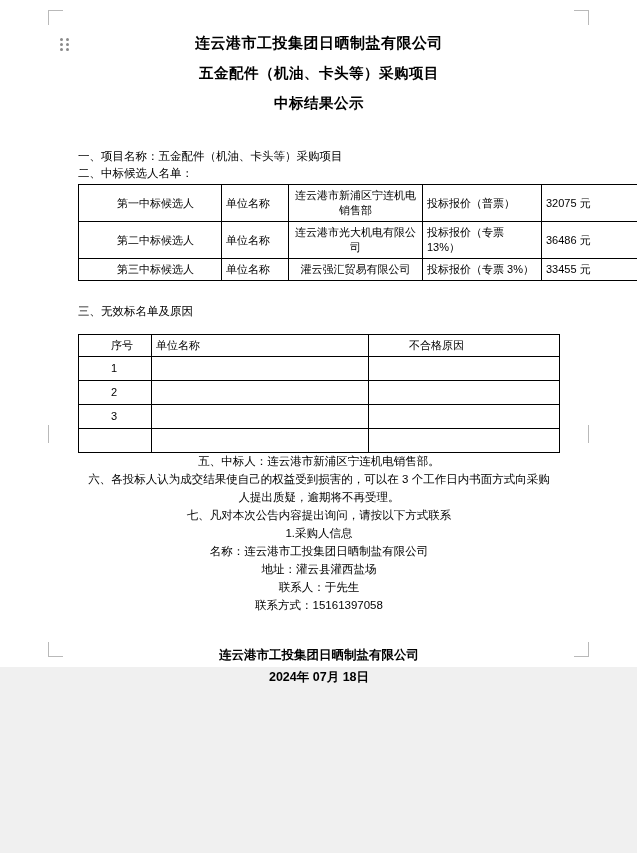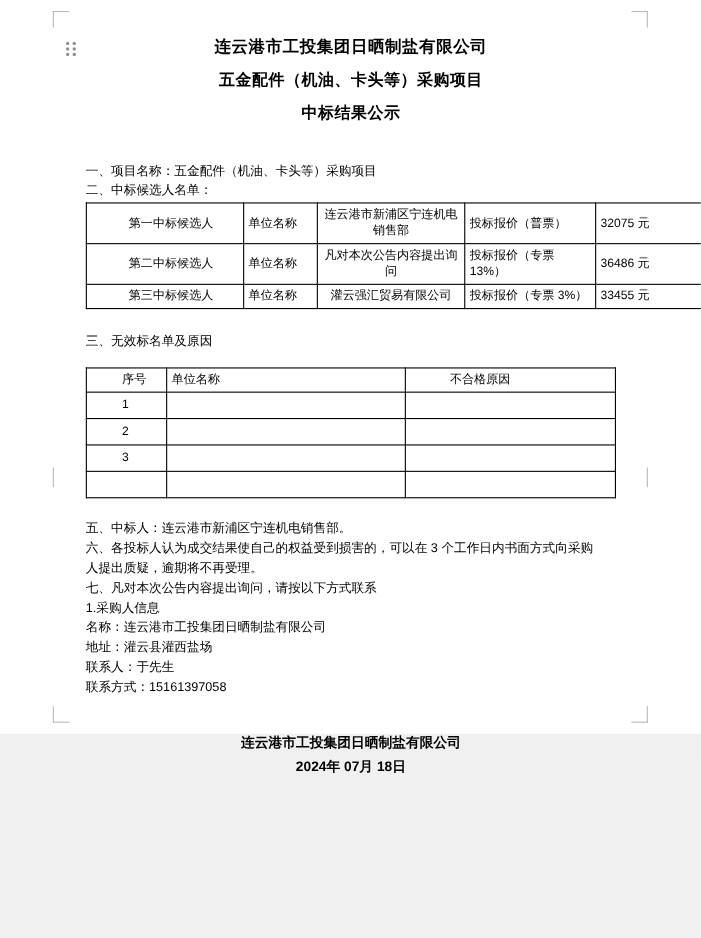--- a/index.html
+++ b/index.html
@@ -108,21 +108,21 @@
   .spacer-1 { height: 22px; }
   .spacer-2 { height: 12px; }
 
   .invalid-table { margin-top: 4px; }
   .invalid-table td.n1 { width: 36px; padding-left: 32px; }
   .invalid-table td.n2 { width: 208px; }
   .invalid-table td.n3 { width: auto; padding-left: 40px; }
   .invalid-table td.empty { height: 17px; }
 
   .tail {
-    margin-top: 20px;
+    text-align: center;
   }
   .tail .para { margin-bottom: 1px; }
 
   .signature {
     margin-top: 30px;
     text-align: center;
     font-size: 12.5px;
     font-weight: bold;
     line-height: 22px;
     color: #000;
@@ -165,21 +165,21 @@
         <tr>
           <td class="c1">第一中标候选人</td>
           <td class="c2">单位名称</td>
           <td class="c3">连云港市新浦区宁连机电销售部</td>
           <td class="c4">投标报价（普票）</td>
           <td class="c5">32075 元</td>
         </tr>
         <tr>
           <td class="c1">第二中标候选人</td>
           <td class="c2">单位名称</td>
-          <td class="c3">凡对本次公告内容提出询问</td>
+          <td class="c3">连云港市光大机电有限公司</td>
           <td class="c4">投标报价（专票 13%）</td>
           <td class="c5">36486 元</td>
         </tr>
         <tr>
           <td class="c1">第三中标候选人</td>
           <td class="c2">单位名称</td>
           <td class="c3">灌云强汇贸易有限公司</td>
           <td class="c4">投标报价（专票 3%）</td>
           <td class="c5">33455 元</td>
         </tr>

